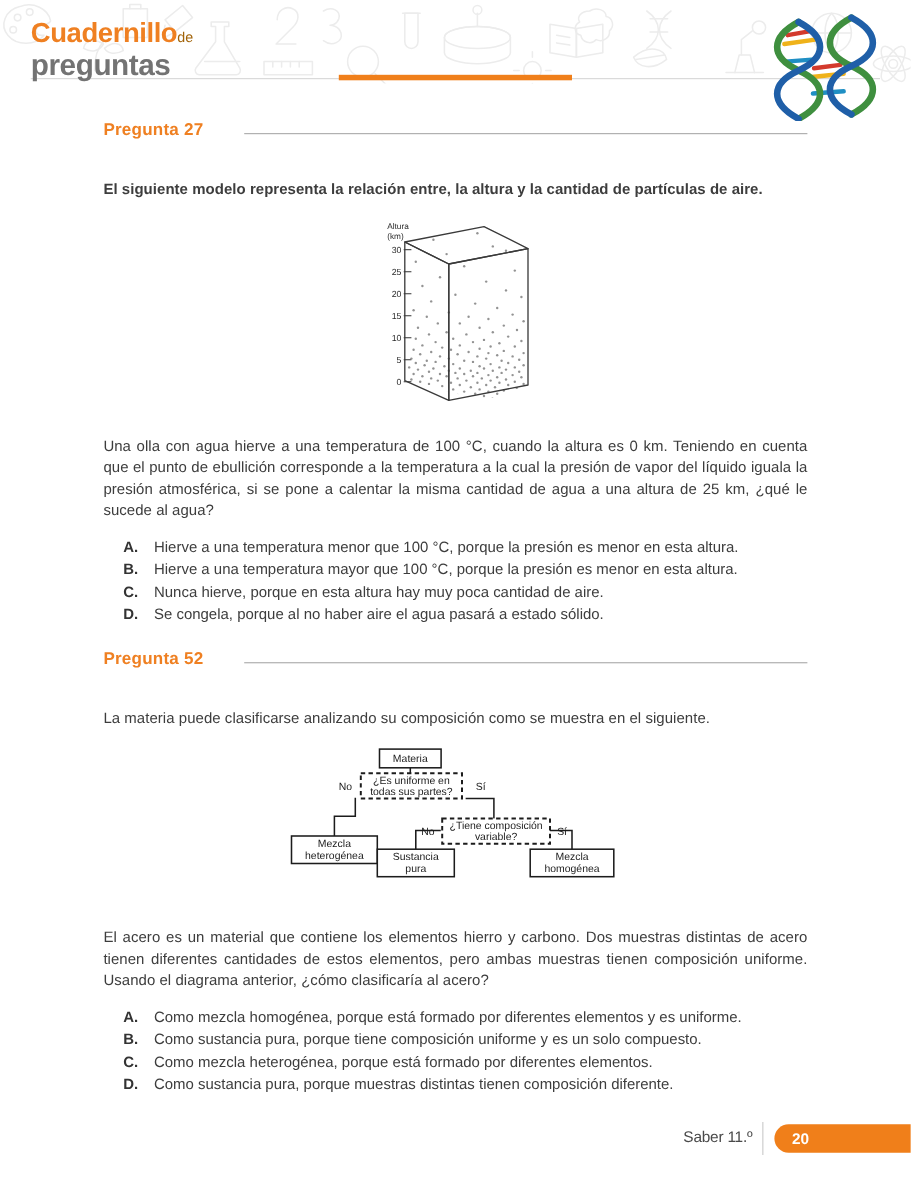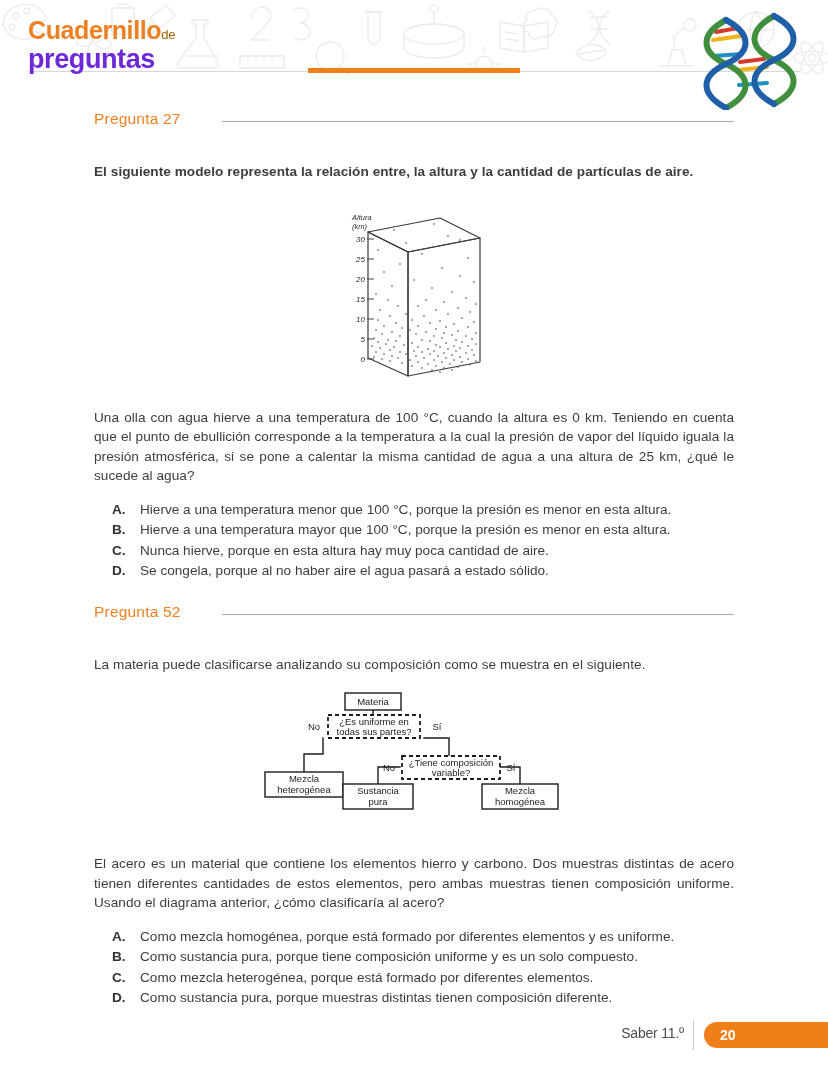--- a/index.html
+++ b/index.html
@@ -42,21 +42,21 @@
   }
   .brand-de {
     font-size: 13px;
     font-weight: normal;
     color: #a16207;
     letter-spacing: 0;
   }
   .brand-line2 {
     font-size: 27px;
     font-weight: bold;
-    color: #6d28d9;
+    color: #737373;
     letter-spacing: -0.4px;
     margin-top: 3px;
   }
   .header-rule {
     position: absolute;
     left: 28px; top: 71px;
     width: 772px; height: 1px;
     background: #d6d6d6;
     z-index: 2;
   }
@@ -85,21 +85,21 @@
   .q-head {
     position: relative;
     height: 30px;
     margin: 0 0 0 0;
     padding-left: 94px;
   }
   .q-head-label {
     position: absolute;
     left: 94px; top: 0;
     font-size: 15.5px;
-    font-weight: normal;
+    font-weight: bold;
     color: #ef8022;
     letter-spacing: 0.2px;
   }
   .q-head-rule {
     position: absolute;
     top: 11px;
     height: 1px;
     background: #a9a9a9;
   }
 
@@ -128,22 +128,21 @@
     font-weight: bold;
     color: #333;
   }
   .opt-text { flex: 1 1 auto; }
 
   
   .fig-prism {
     position: relative;
     width: 828px;
     height: 176px;
-    margin: 24px 0 0 0;
-    font-style: italic;
+    margin: 12px 0 0 0;
   }
   .fig-prism svg { position: absolute; left: 0; top: 0; }
 
   
   .fig-flow {
     position: relative;
     width: 752px;
     height: 170px;
     margin: 10px 0 0 0;
     padding-left: 16px;

